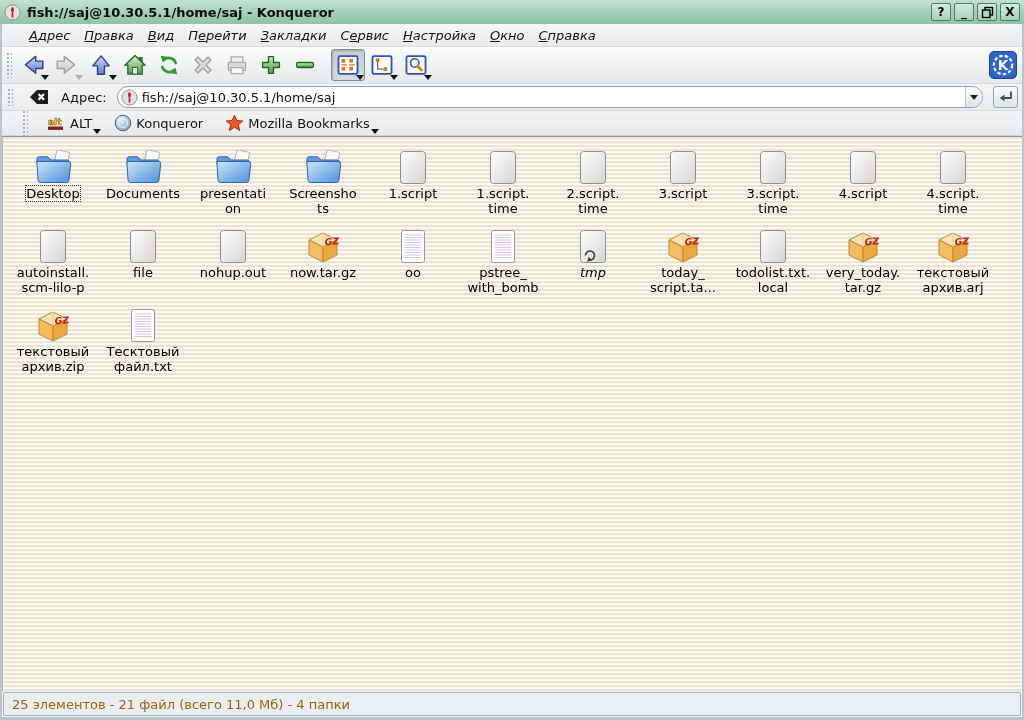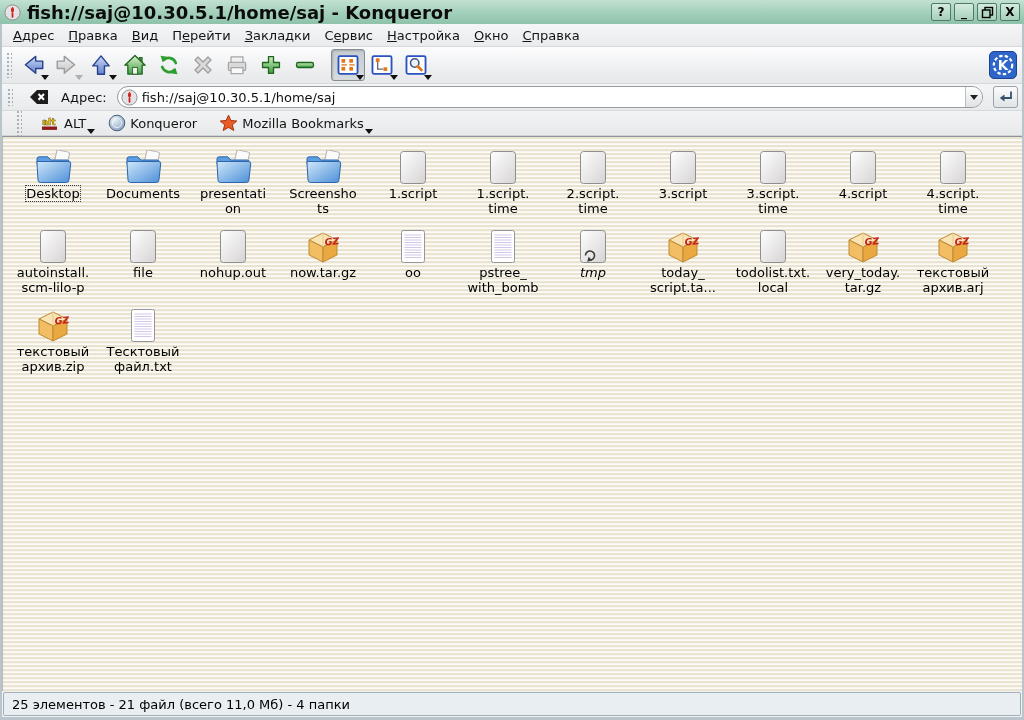--- a/index.html
+++ b/index.html
@@ -7,28 +7,28 @@
   body { font-family:"DejaVu Sans", sans-serif; font-size:13px; color:#141414; background:#eef0f2; }
 
   .window { width:1024px; height:720px; display:flex; flex-direction:column;
             border-left:2px solid #bac5cb; border-right:2px solid #bac5cb; border-bottom:3px solid #bac5cb; }
 
   
   .titlebar { height:24px; flex:0 0 24px; display:flex; align-items:center; gap:6px;
               padding:0 4px; background:linear-gradient(180deg,#c2e1d1 0%,#a2cfba 55%,#8fc2ab 100%);
               margin:0 -2px; }
   .titlebar .app-icon { width:17px; height:17px; display:flex; }
-  .title-text { flex:1; font-weight:bold; font-size:18px; color:#0c0c0c; white-space:nowrap; overflow:hidden; }
+  .title-text { flex:1; font-weight:bold; font-size:13px; color:#0c0c0c; white-space:nowrap; overflow:hidden; }
   .winbtn { width:20px; height:18px; margin-left:3px; border:1px solid #4f7a66; border-radius:2px;
             background:linear-gradient(180deg,#d4ecdf,#a6cfba); display:flex; align-items:center; justify-content:center;
             font-weight:bold; font-size:12px; color:#000; line-height:1; }
 
   
-  .menubar { height:23px; flex:0 0 23px; display:flex; align-items:center; padding-left:4px;
-             background:linear-gradient(180deg,#f5f6f7,#e9ebed); border-bottom:1px solid #d6d9db; }
+  .menubar { height:23px; flex:0 0 23px; display:flex; align-items:center; padding-left:20px;
+             background:linear-gradient(180deg,#f5f6f7,#e9ebed); border-bottom:1px solid #d6d9db;font-style:italic; }
   .menu-item { padding:3px 7px; white-space:nowrap; }
   .menu-item u { text-decoration:underline; }
 
   
   .toolbar { height:37px; flex:0 0 37px; display:flex; align-items:center; padding:0 3px;
              background:linear-gradient(180deg,#fdfdfe,#ebedef 70%,#e6e8ea); border-bottom:1px solid #d6d9db; }
   .handle { width:6px; height:26px; margin:0 4px 0 1px;
             background-image:radial-gradient(#a9b0b5 1px, transparent 1.2px); background-size:4px 4px; }
   .tbtn { position:relative; width:34px; height:32px; display:flex; align-items:center; justify-content:center;
           border:1px solid transparent; border-radius:3px; }
@@ -51,40 +51,40 @@
            display:flex; align-items:center; padding-left:3px; overflow:hidden; }
   .combo .cicon { display:flex; margin-right:4px; }
   .cinput { flex:1; border:none; outline:none; background:transparent; font:13px "DejaVu Sans",sans-serif; color:#111; height:100%; }
   .carrow { width:17px; height:20px; border-left:1px solid #b8bec2; background:linear-gradient(180deg,#fcfdfd,#dfe3e6);
             display:flex; align-items:center; justify-content:center; }
   .tri { width:0; height:0; border-left:4px solid transparent; border-right:4px solid transparent; border-top:5px solid #202020; }
   .go-btn { width:25px; height:22px; border:1px solid #9aa1a7; border-radius:3px;
             background:linear-gradient(180deg,#fafbfc,#e0e4e7); display:flex; align-items:center; justify-content:center; }
 
   
-  .bookmarkbar { height:25px; flex:0 0 25px; display:flex; align-items:center; gap:12px; padding:0 13px;
+  .bookmarkbar { height:25px; flex:0 0 25px; display:flex; align-items:center; gap:12px; padding:0 19px;
                  background:linear-gradient(180deg,#f2f3f4,#e7e9eb); border-bottom:1px solid #cfd3d6; }
   .bm { position:relative; display:flex; align-items:center; gap:4px; padding:2px 8px 2px 2px; white-space:nowrap; }
   .bm .bicon { display:flex; }
   .bm .dd { right:-1px; bottom:0; }
 
   
   .iconview { flex:1 1 auto; overflow:hidden; border-top:1px solid #8d9398; border-left:1px solid #b5babd;
               background:repeating-linear-gradient(180deg,#ebe3d1 0px,#ebe3d1 2px,#f5f0e4 2px,#fcfbf7 3px,#fcfbf7 4px);
               padding:6px 0 0 5px; display:flex; flex-wrap:wrap; align-content:flex-start; }
   .file { width:90px; height:77px; display:flex; flex-direction:column; align-items:center; margin-bottom:2px;text-decoration:underline; }
   .ficon { height:42px; display:flex; align-items:flex-end; justify-content:center; margin-bottom:1px; }
   .flabel-wrap { width:100%; text-align:center; }
   .flabel { display:inline-block; max-width:88px; font-size:13px; line-height:15px; color:#000; }
   .file.focused .flabel { outline:1px dotted #3a3a3a; }
   .file.italic .flabel { font-style:italic; }
 
   
   .statusbar { flex:0 0 24px; height:24px; margin:1px 1px 1px 1px; border:1px solid #a3b0b8; border-radius:2px;
-               background:#e8eef1; display:flex; align-items:center; padding:0 8px; font-size:13px; color:#000000; }
+               background:#e8eef1; display:flex; align-items:center; padding:0 8px; font-size:13px; color:#a16207; }
 </style>
 </head>
 <body>
 
 <div class="window">
 
   <div class="titlebar">
     <span class="app-icon">
         <svg width="17" height="17" viewBox="0 0 17 17">
           <circle cx="8.5" cy="8.5" r="7.6" fill="#e3e3e3" stroke="#909090"></circle>

